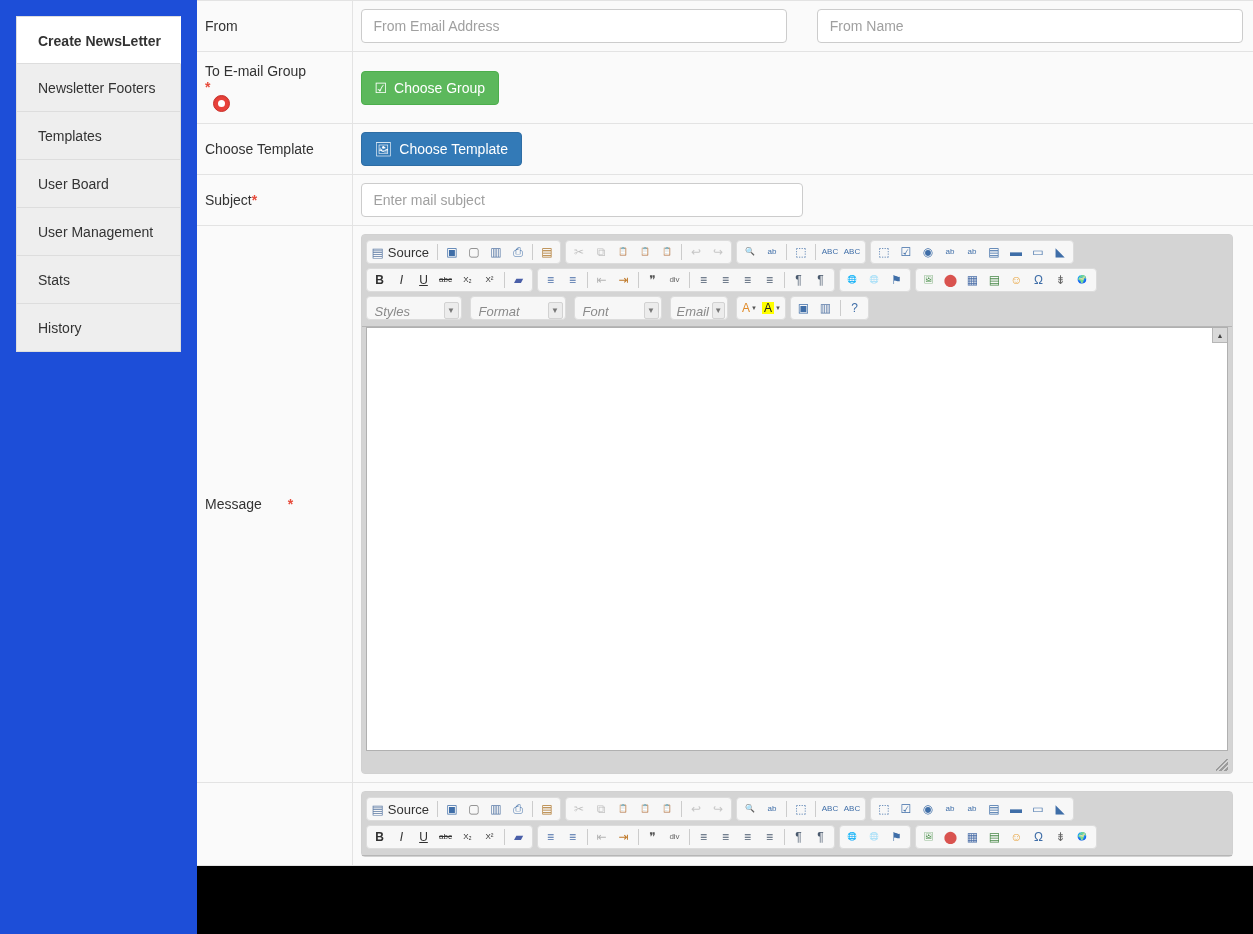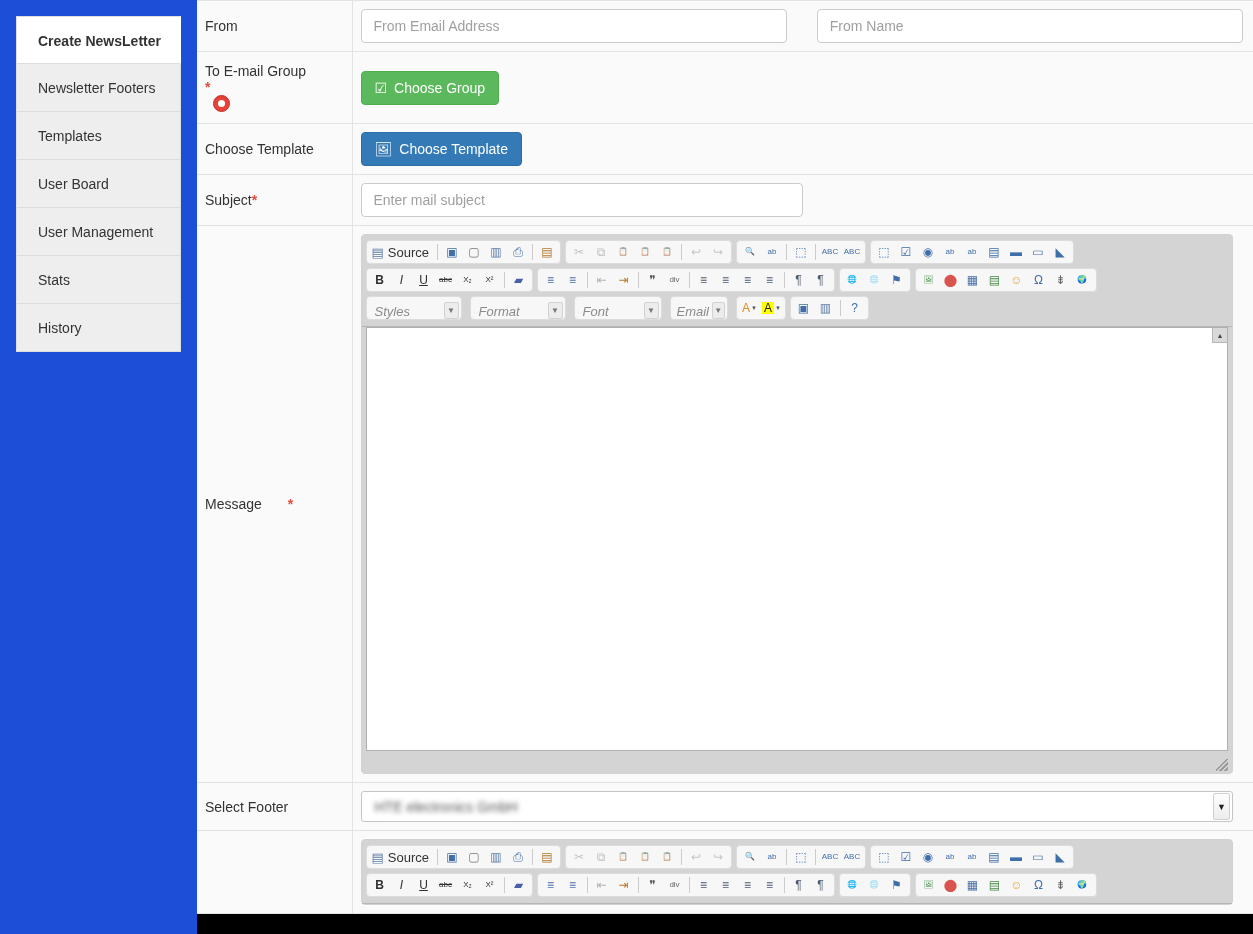--- a/index.html
+++ b/index.html
@@ -525,31 +525,20 @@
               <div class="cke-body" style="height:424px">
                 <div class="cke-scroll-up">▲</div>
               </div>
               <div class="cke-bottom">
                 <div class="cke-resizer"></div>
               </div>
             </div>
           </td>
         </tr>
 
-        <tr class="form-row">
-          <td class="cell-label">
-            <span>Select Footer</span>
-          </td>
-          <td class="cell-field" style="padding-right:20px">
-            <div class="select-footer">
-              <span class="sel-val">HTE electronics GmbH</span>
-              <span class="sel-arrow">▼</span>
-            </div>
-          </td>
-        </tr>
 
         <tr class="form-row">
           <td class="cell-label"></td>
           <td class="cell-field" style="padding-right:20px">
             <div class="cke">
               <div class="cke-top">
                 <div class="cke-row">
                     <span class="cke-group">
                       <span class="cke-btn wide">
                         <span class="ic" style="color: rgb(93, 123, 165);">▤</span>

